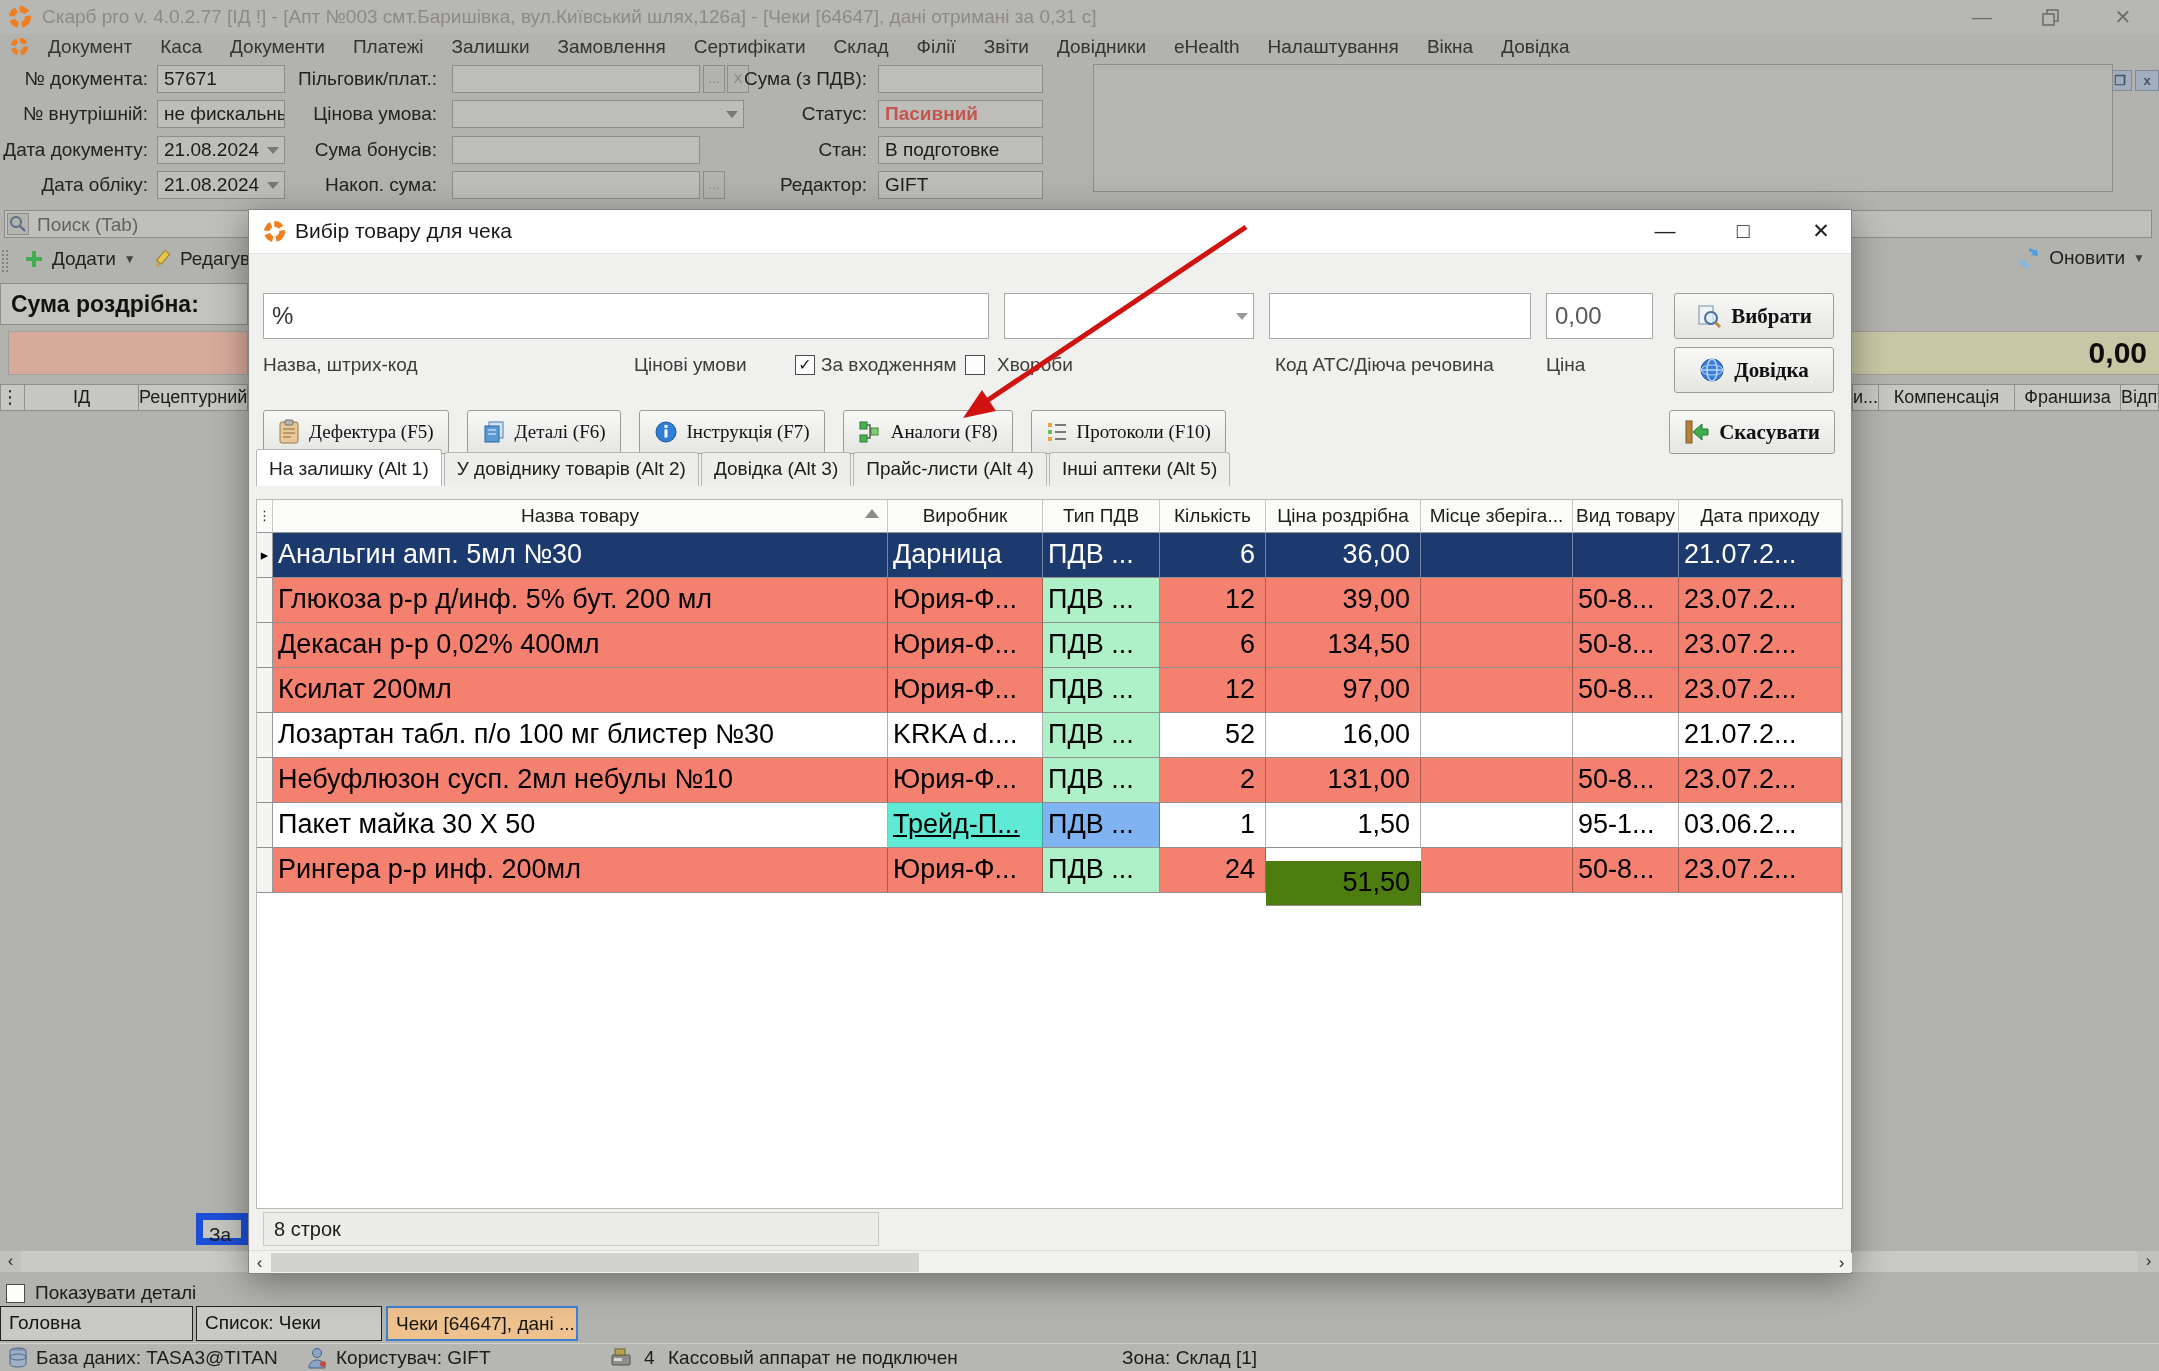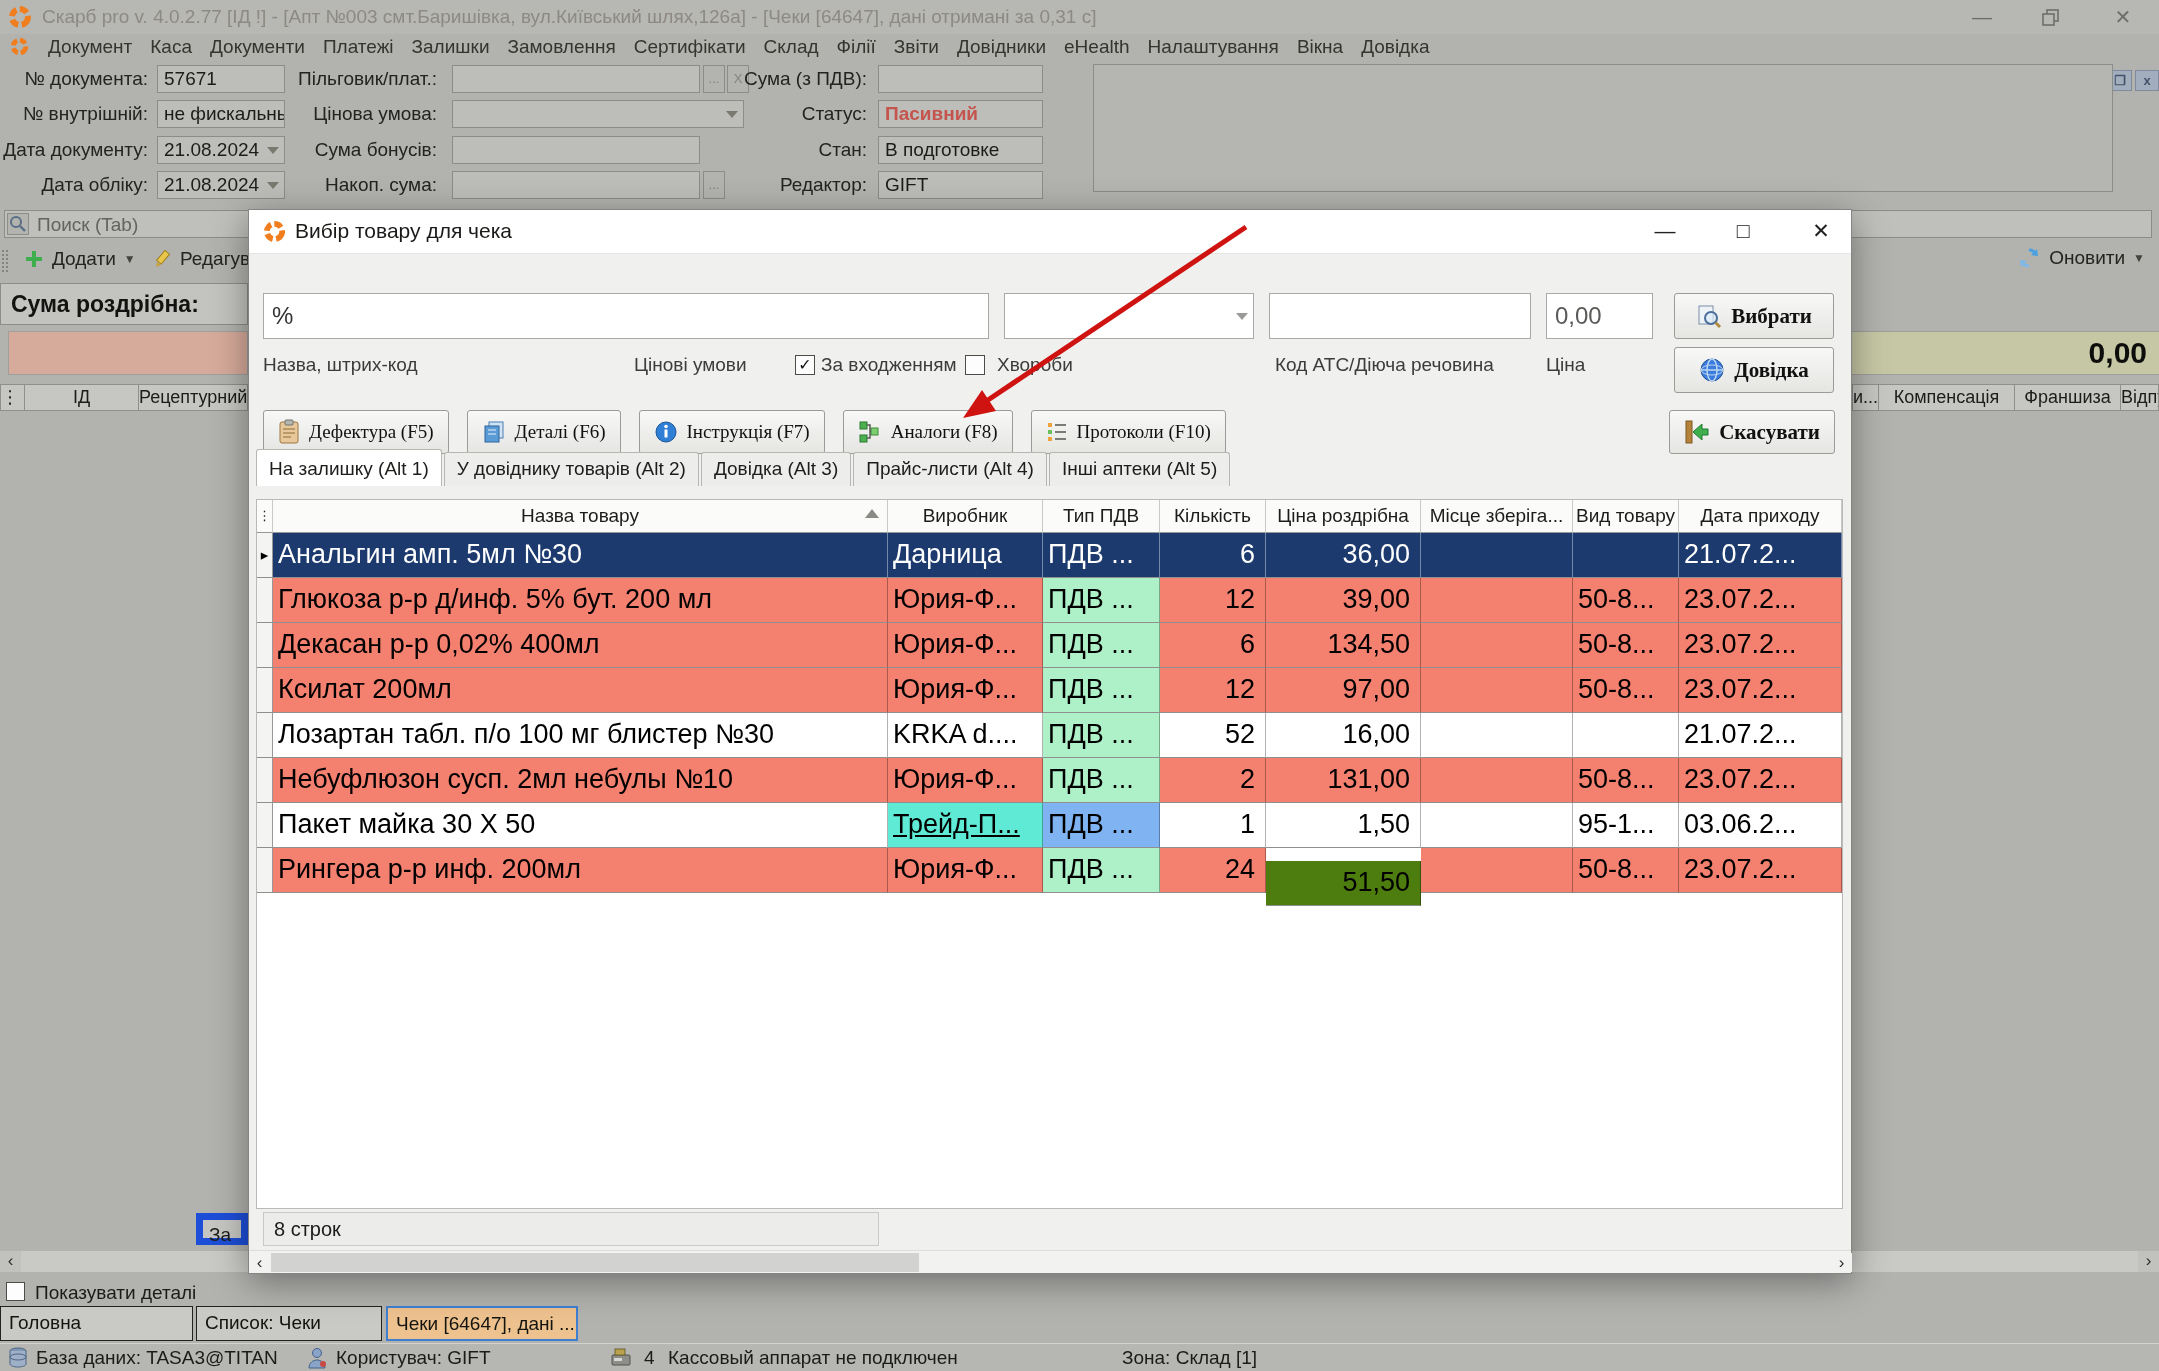--- a/index.html
+++ b/index.html
@@ -5,21 +5,21 @@
   * { margin:0; padding:0; box-sizing:border-box; }
   html,body { width:2159px; height:1371px; overflow:hidden;
     font-family:"Liberation Sans", sans-serif; background:#b2b2af; }
   .abs { position:absolute; }
 
   
   #titlebar { left:0; top:0; width:2159px; height:34px; background:#b7b7b4; }
   #title-text { left:42px; top:6px; font-size:19px; color:#8d8a83; white-space:nowrap; }
   .winctl { top:6px; width:28px; height:22px; text-align:center; color:#6e6e6b; font-size:20px; line-height:22px; }
   #menubar { left:0; top:34px; width:2159px; height:26px; }
-  #menu-items { left:48px; top:2px; display:flex; gap:18px; font-size:19px; color:#35352f; }
+  #menu-items { left:48px; top:2px; display:flex; gap:28px; font-size:19px; color:#35352f; }
   .menu-item { white-space:nowrap; }
   .mdi-btn { top:36px; width:24px; height:21px; background:#a2aebd; border:1px solid #7d8b9d;
     color:#44536b; font-size:13px; text-align:center; line-height:19px; font-weight:bold; }
 
   
   .logo { display:inline-block; }
 
   
   .flabel { font-size:19px; color:#23231f; text-align:right; height:28px; line-height:28px; white-space:nowrap; }
   .ffield { height:28px; background:#bdbdba; border:1px solid #8c8c88; font-size:19px; color:#1c1c1a;
@@ -44,21 +44,21 @@
   #right-band { left:1852px; top:331px; width:307px; height:44px; background:#c6c8a5;
     border-top:1px solid #9f9f9c; border-bottom:1px solid #9f9f9c;
     font-size:30px; font-weight:bold; color:#0d0d0b; text-align:right; line-height:42px; padding-right:12px; }
   .bg-hcell { position:absolute; top:384px; height:27px; background:#c6c6c3; border:1px solid #8f8f8b;
     font-size:18px; color:#1c1c1a; text-align:center; line-height:25px; overflow:hidden; white-space:nowrap; }
   #za-box { left:196px; top:1213px; width:52px; height:32px; background:#c6c6c3; border:7px solid #1d4ed8;
     font-size:19px; line-height:30px; padding-left:6px; color:#1c1c1a; }
   #main-hscroll { left:0; top:1251px; width:2159px; height:21px; background:#c9c9c6; }
   .scr-btn { position:absolute; top:0; width:21px; height:21px; color:#2c2c2a; font-size:17px;
     line-height:20px; text-align:center; background:#c1c1be; }
-  #show-details-row { left:6px; top:1282px; display:flex; gap:10px; }
+  #show-details-row { left:6px; top:1282px; display:flex; gap:10px; align-items:center; }
   .cb { width:19px; height:19px; background:#fdfdfd; border:1px solid #4c4c48; display:inline-block;
     font-size:16px; line-height:17px; text-align:center; color:#111; }
   #show-details-row span.lbl { font-size:19px; color:#1b1b19; }
   .taskbtn { position:absolute; top:1306px; height:35px; background:#c9c9c6; border:1px solid #22221f;
     font-size:19px; color:#15150f; line-height:32px; padding-left:8px; white-space:nowrap; overflow:hidden; }
   .taskbtn.active { background:#eec28f; border:2px solid #3f7fd2; }
   #statusbar { left:0; top:1343px; width:2159px; height:28px; background:#b6b6b3; border-top:1px solid #d2d2cf; }
   #statusbar .sitem { position:absolute; top:3px; font-size:19px; color:#1b1b19; white-space:nowrap; }
 
   

